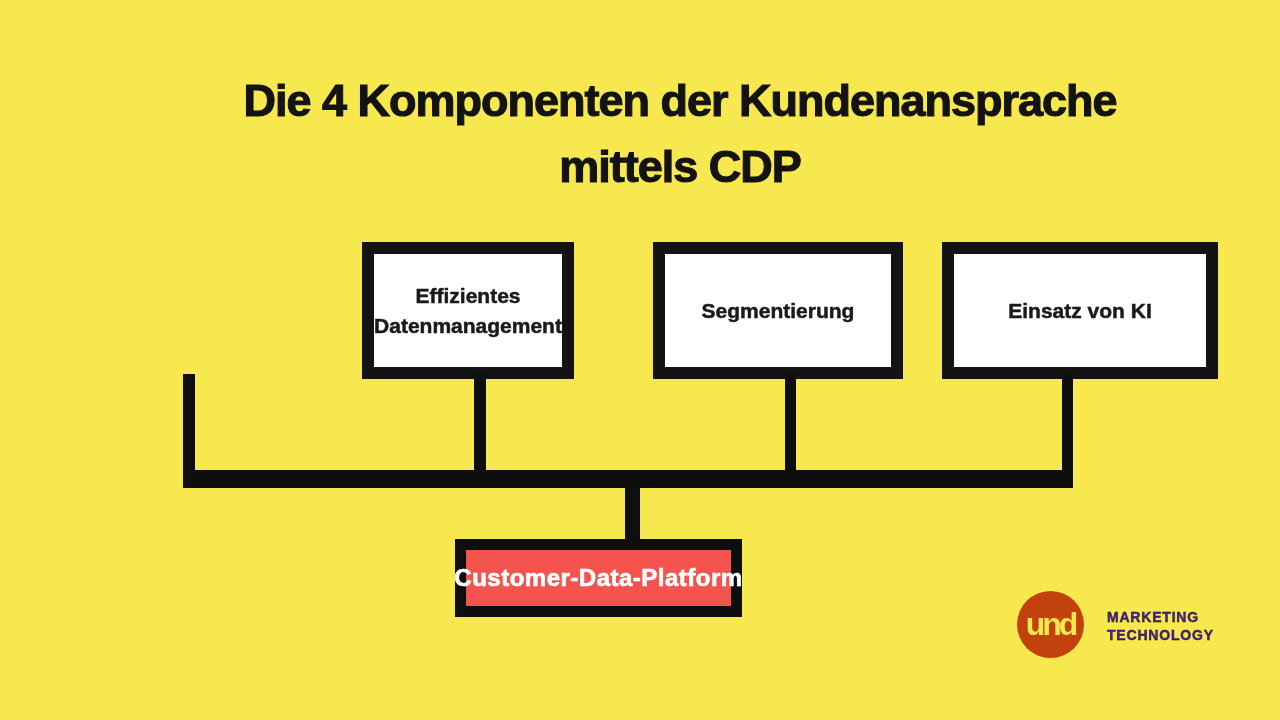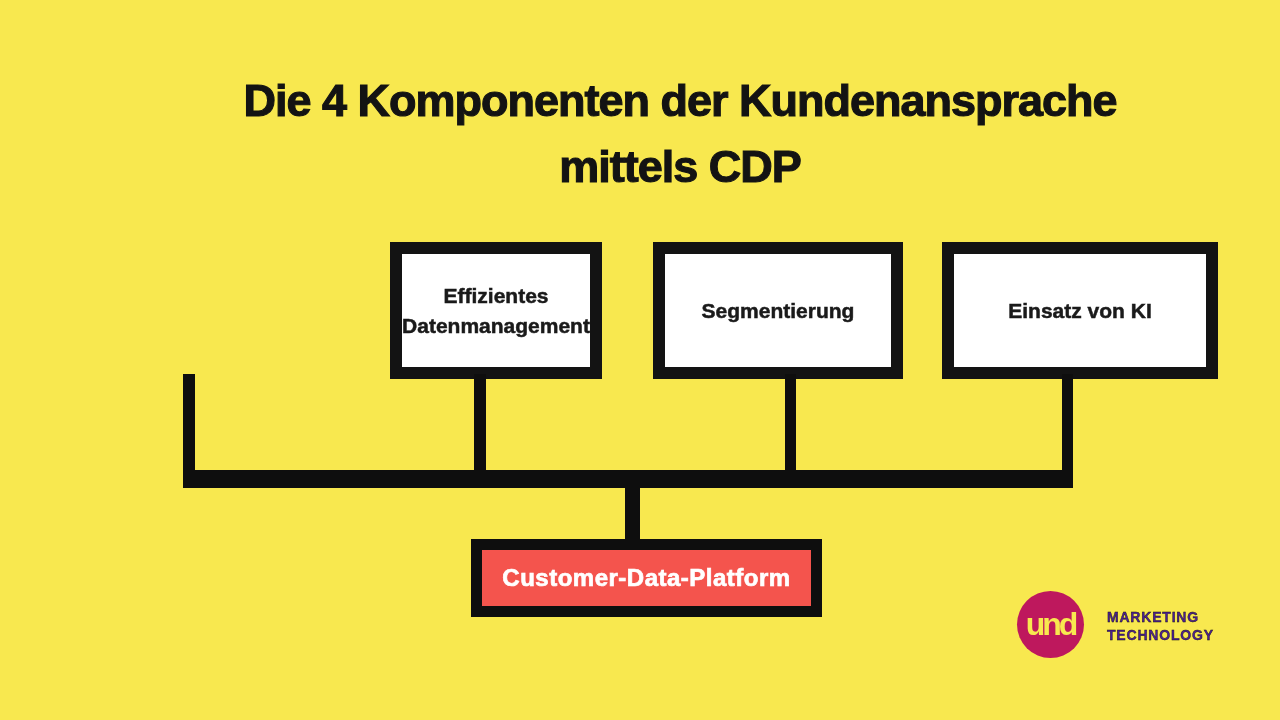--- a/index.html
+++ b/index.html
@@ -44,65 +44,64 @@
   }
   .comp-box .comp-label {
     font-size: 21px;
     font-weight: bold;
     color: #1A1A1A;
     line-height: 30px;
     -webkit-text-stroke: 0.5px #1A1A1A;
     padding: 0 8px;
   }
   .comp-1 { left: 61px;  width: 254px; }
-  .comp-2 { left: 362px; width: 212px; margin-left: 28px; }
+  .comp-2 { left: 362px; width: 212px; }
   .comp-3 { left: 653px; width: 250px; }
   .comp-4 { left: 942px; width: 276px; }
 
   
   .conn { position: absolute; background: #0E0E0E; }
   .v1   { left: 183px;  top: 374px; width: 12px; height: 100px; }
   .v2   { left: 474px;  top: 374px; width: 12px; height: 100px; }
   .v3   { left: 785px;  top: 374px; width: 11px; height: 100px; }
   .v4   { left: 1062px; top: 374px; width: 11px; height: 100px; }
   .bus  { left: 183px;  top: 470px; width: 890px; height: 18px; }
   .stem { left: 625px;  top: 486px; width: 15px;  height: 54px; }
 
   
   .platform-box {
     position: absolute;
     left: 455px;
     top: 539px;
-    width: 351px;
+    width: 287px;
     height: 78px;
     background: #F4544D;
     border: 11px solid #0E0E0E;
     display: flex;
     align-items: center;
     justify-content: center;
-    margin-left: 16px;
   }
   .platform-box .platform-label {
     color: #FFFFFF;
     font-size: 24px;
     font-weight: bold;
     letter-spacing: 0.5px;
     -webkit-text-stroke: 0.7px #FFFFFF;
     white-space: nowrap;
   }
 
   
   .logo-circle {
     position: absolute;
     left: 1017px;
     top: 591px;
     width: 67px;
     height: 67px;
     border-radius: 50%;
-    background: #be185d;
+    background: #c2410c;
     display: flex;
     align-items: center;
     justify-content: center;
   }
   .logo-circle .logo-word {
     color: #F8E84F;
     font-size: 32px;
     font-weight: bold;
     letter-spacing: -3px;
     line-height: 1;

